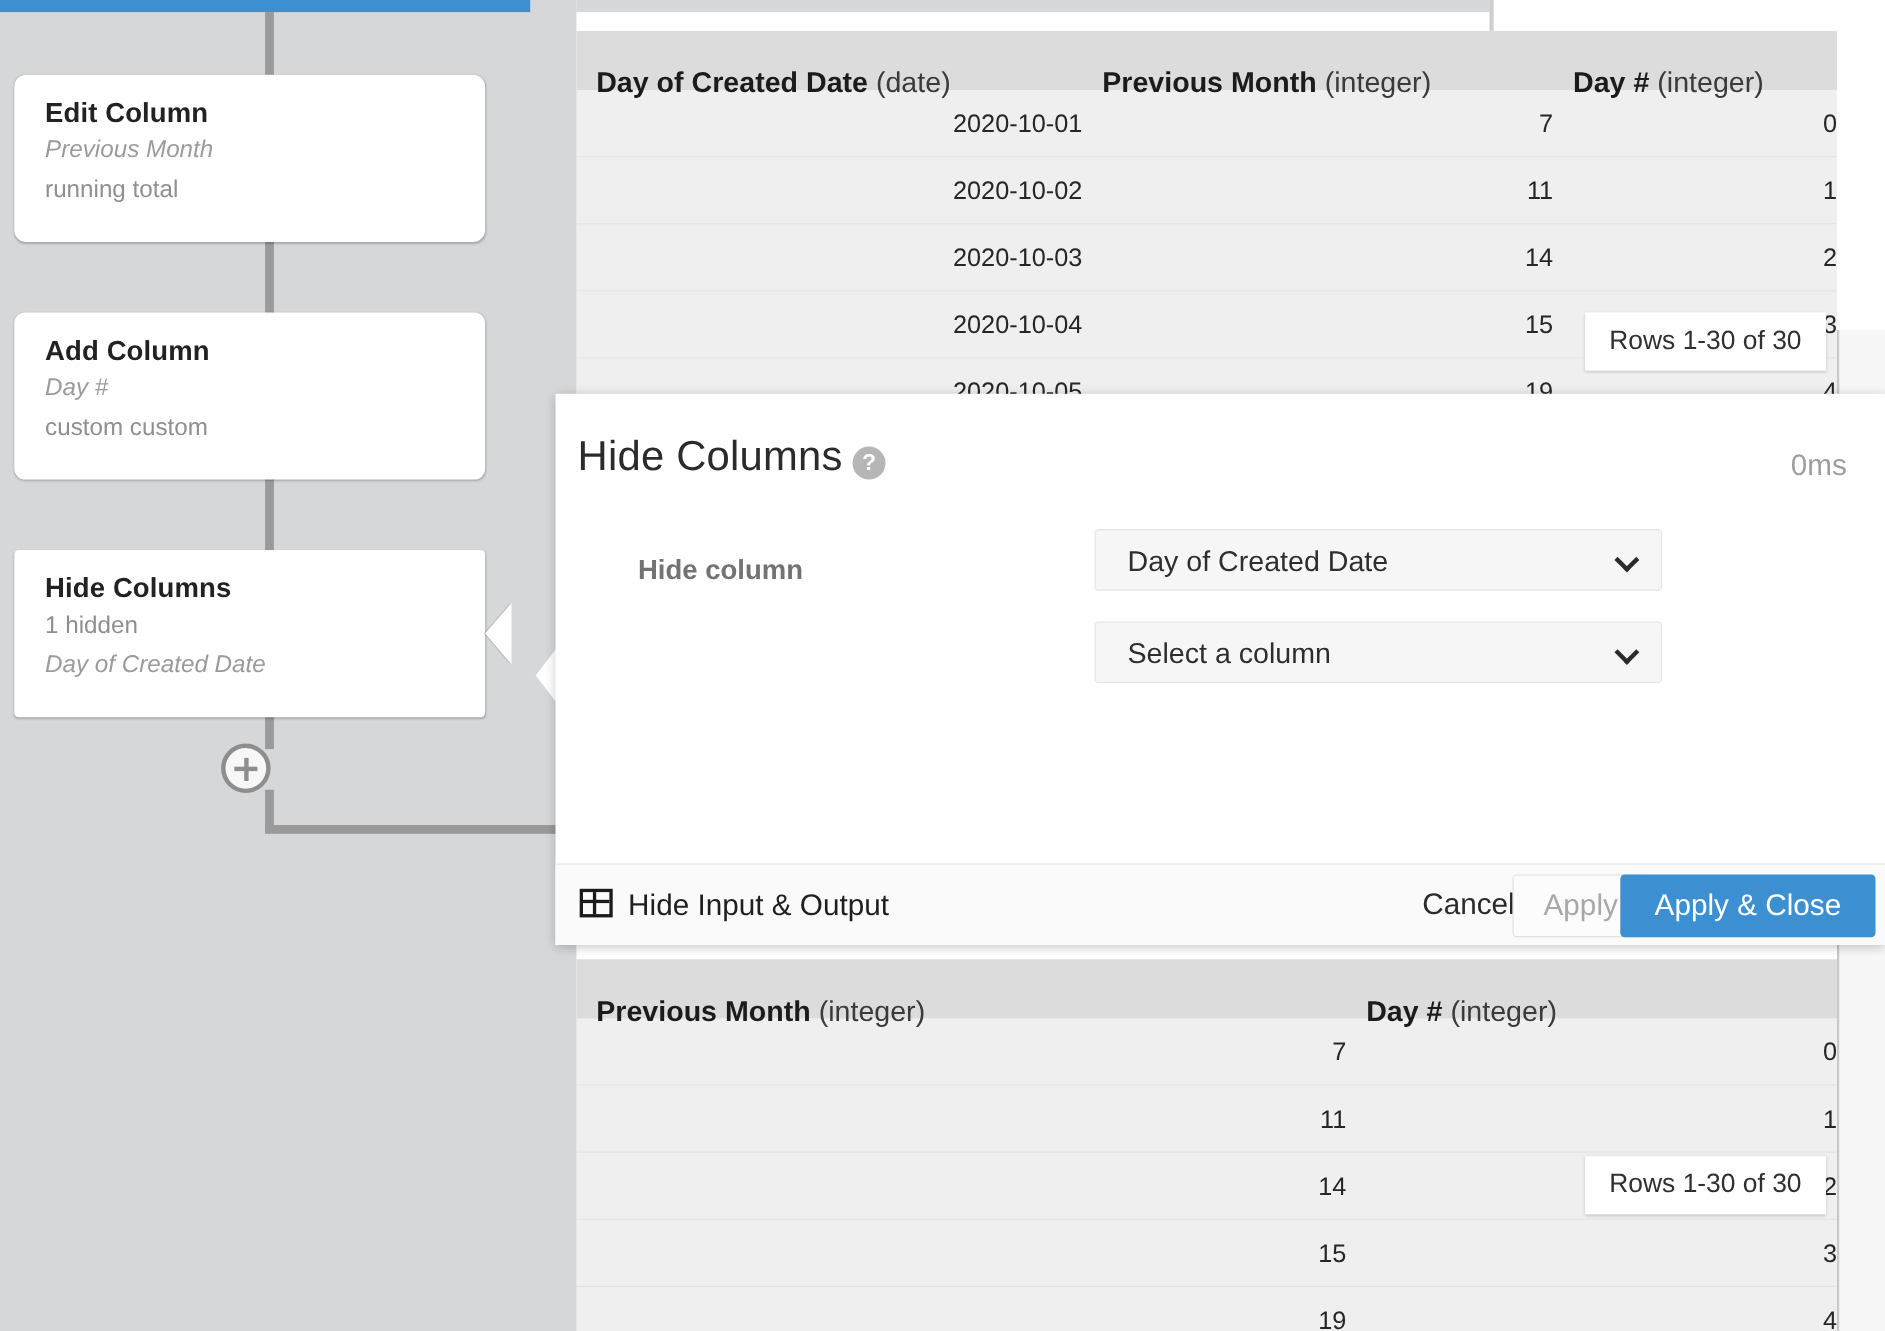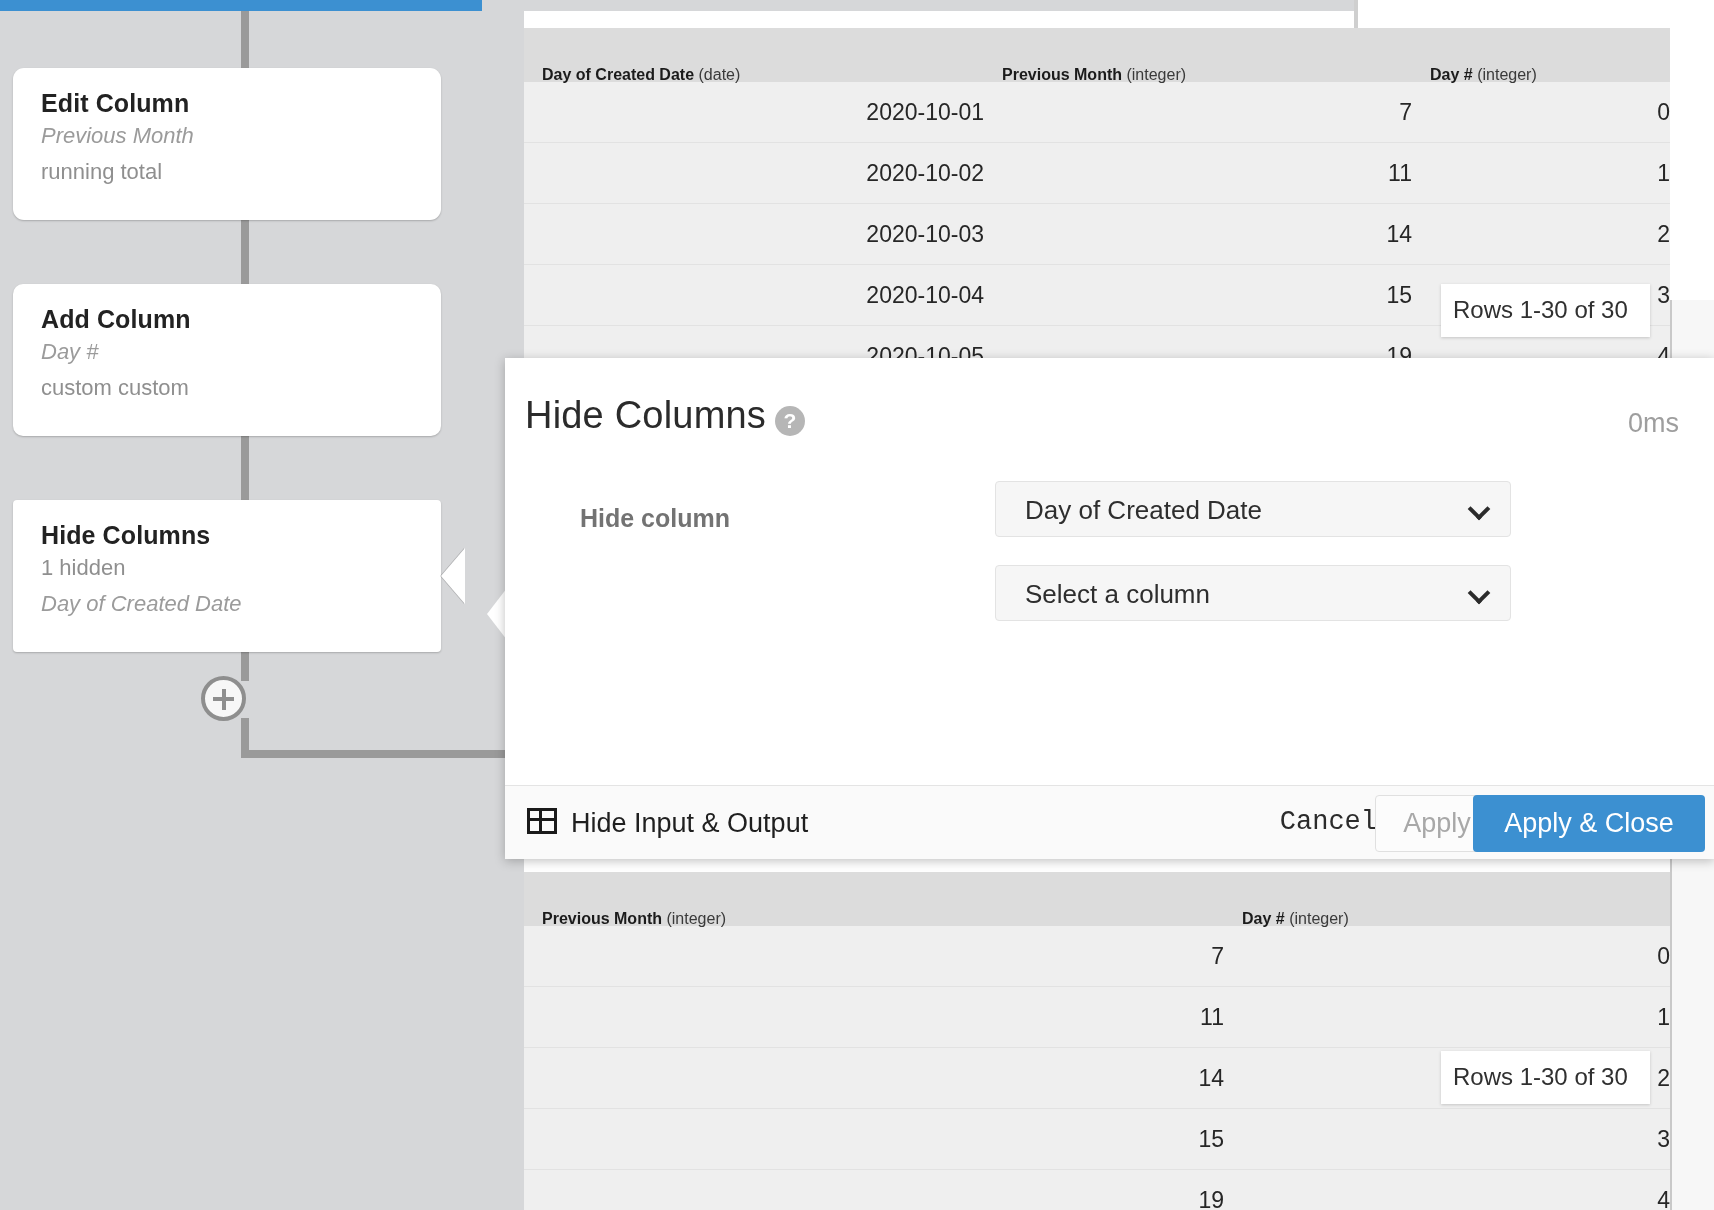--- a/index.html
+++ b/index.html
@@ -148,21 +148,21 @@
   .table.top { left: 524px; top: 28px; width: 1146px; height: 340px; }
   .table.bottom { left: 524px; top: 872px; width: 1146px; height: 338px; }
 
   .thead {
     display: flex;
     background: #dcdcdc;
     height: 54px;
     align-items: center;
   }
   .th {
-    font-size: 16px;
+    font-size: 26px;
     color: #1b1b1b;
     padding-left: 18px;
     box-sizing: border-box;
     white-space: nowrap;
     margin-top: 40px;
   }
   .th b { font-weight: bold; }
   .th .type { font-weight: normal; color: #3a3a3a; }
 
   .trow {
@@ -188,21 +188,21 @@
 
   
   .b-prev { width: 700px; }
   .b-day  { width: 446px; }
 
   .rows-tip {
     position: absolute;
     background: #ffffff;
     font-size: 24px;
     color: #303030;
-    padding: 12px 22px 13px 12px;
+    padding: 12px 22px 13px 22px;
     box-shadow: 0 1px 3px rgba(0,0,0,.18);
     white-space: nowrap;
   }
   .rows-tip.top { left: 1441px; top: 284px; }
   .rows-tip.bottom { left: 1441px; top: 1051px; }
 
   .side-letter {
     position: absolute;
     left: 1688px;
     top: 618px;
@@ -368,21 +368,21 @@
   .btn-cancel {
     position: absolute;
     right: 337px;
     top: 21px;
     font-size: 27px;
     color: #2b2b2b;
     background: none;
     border: none;
     padding: 0;
     cursor: pointer;
-    font-family: Liberation Mono, monospace;
+    font-family: Liberation Sans, sans-serif;
   }
   .btn-apply {
     position: absolute;
     right: 215px;
     top: 9px;
     width: 124px;
     height: 57px;
     background: #fcfcfc;
     border: 1px solid #e0e0e0;
     border-radius: 4px;

